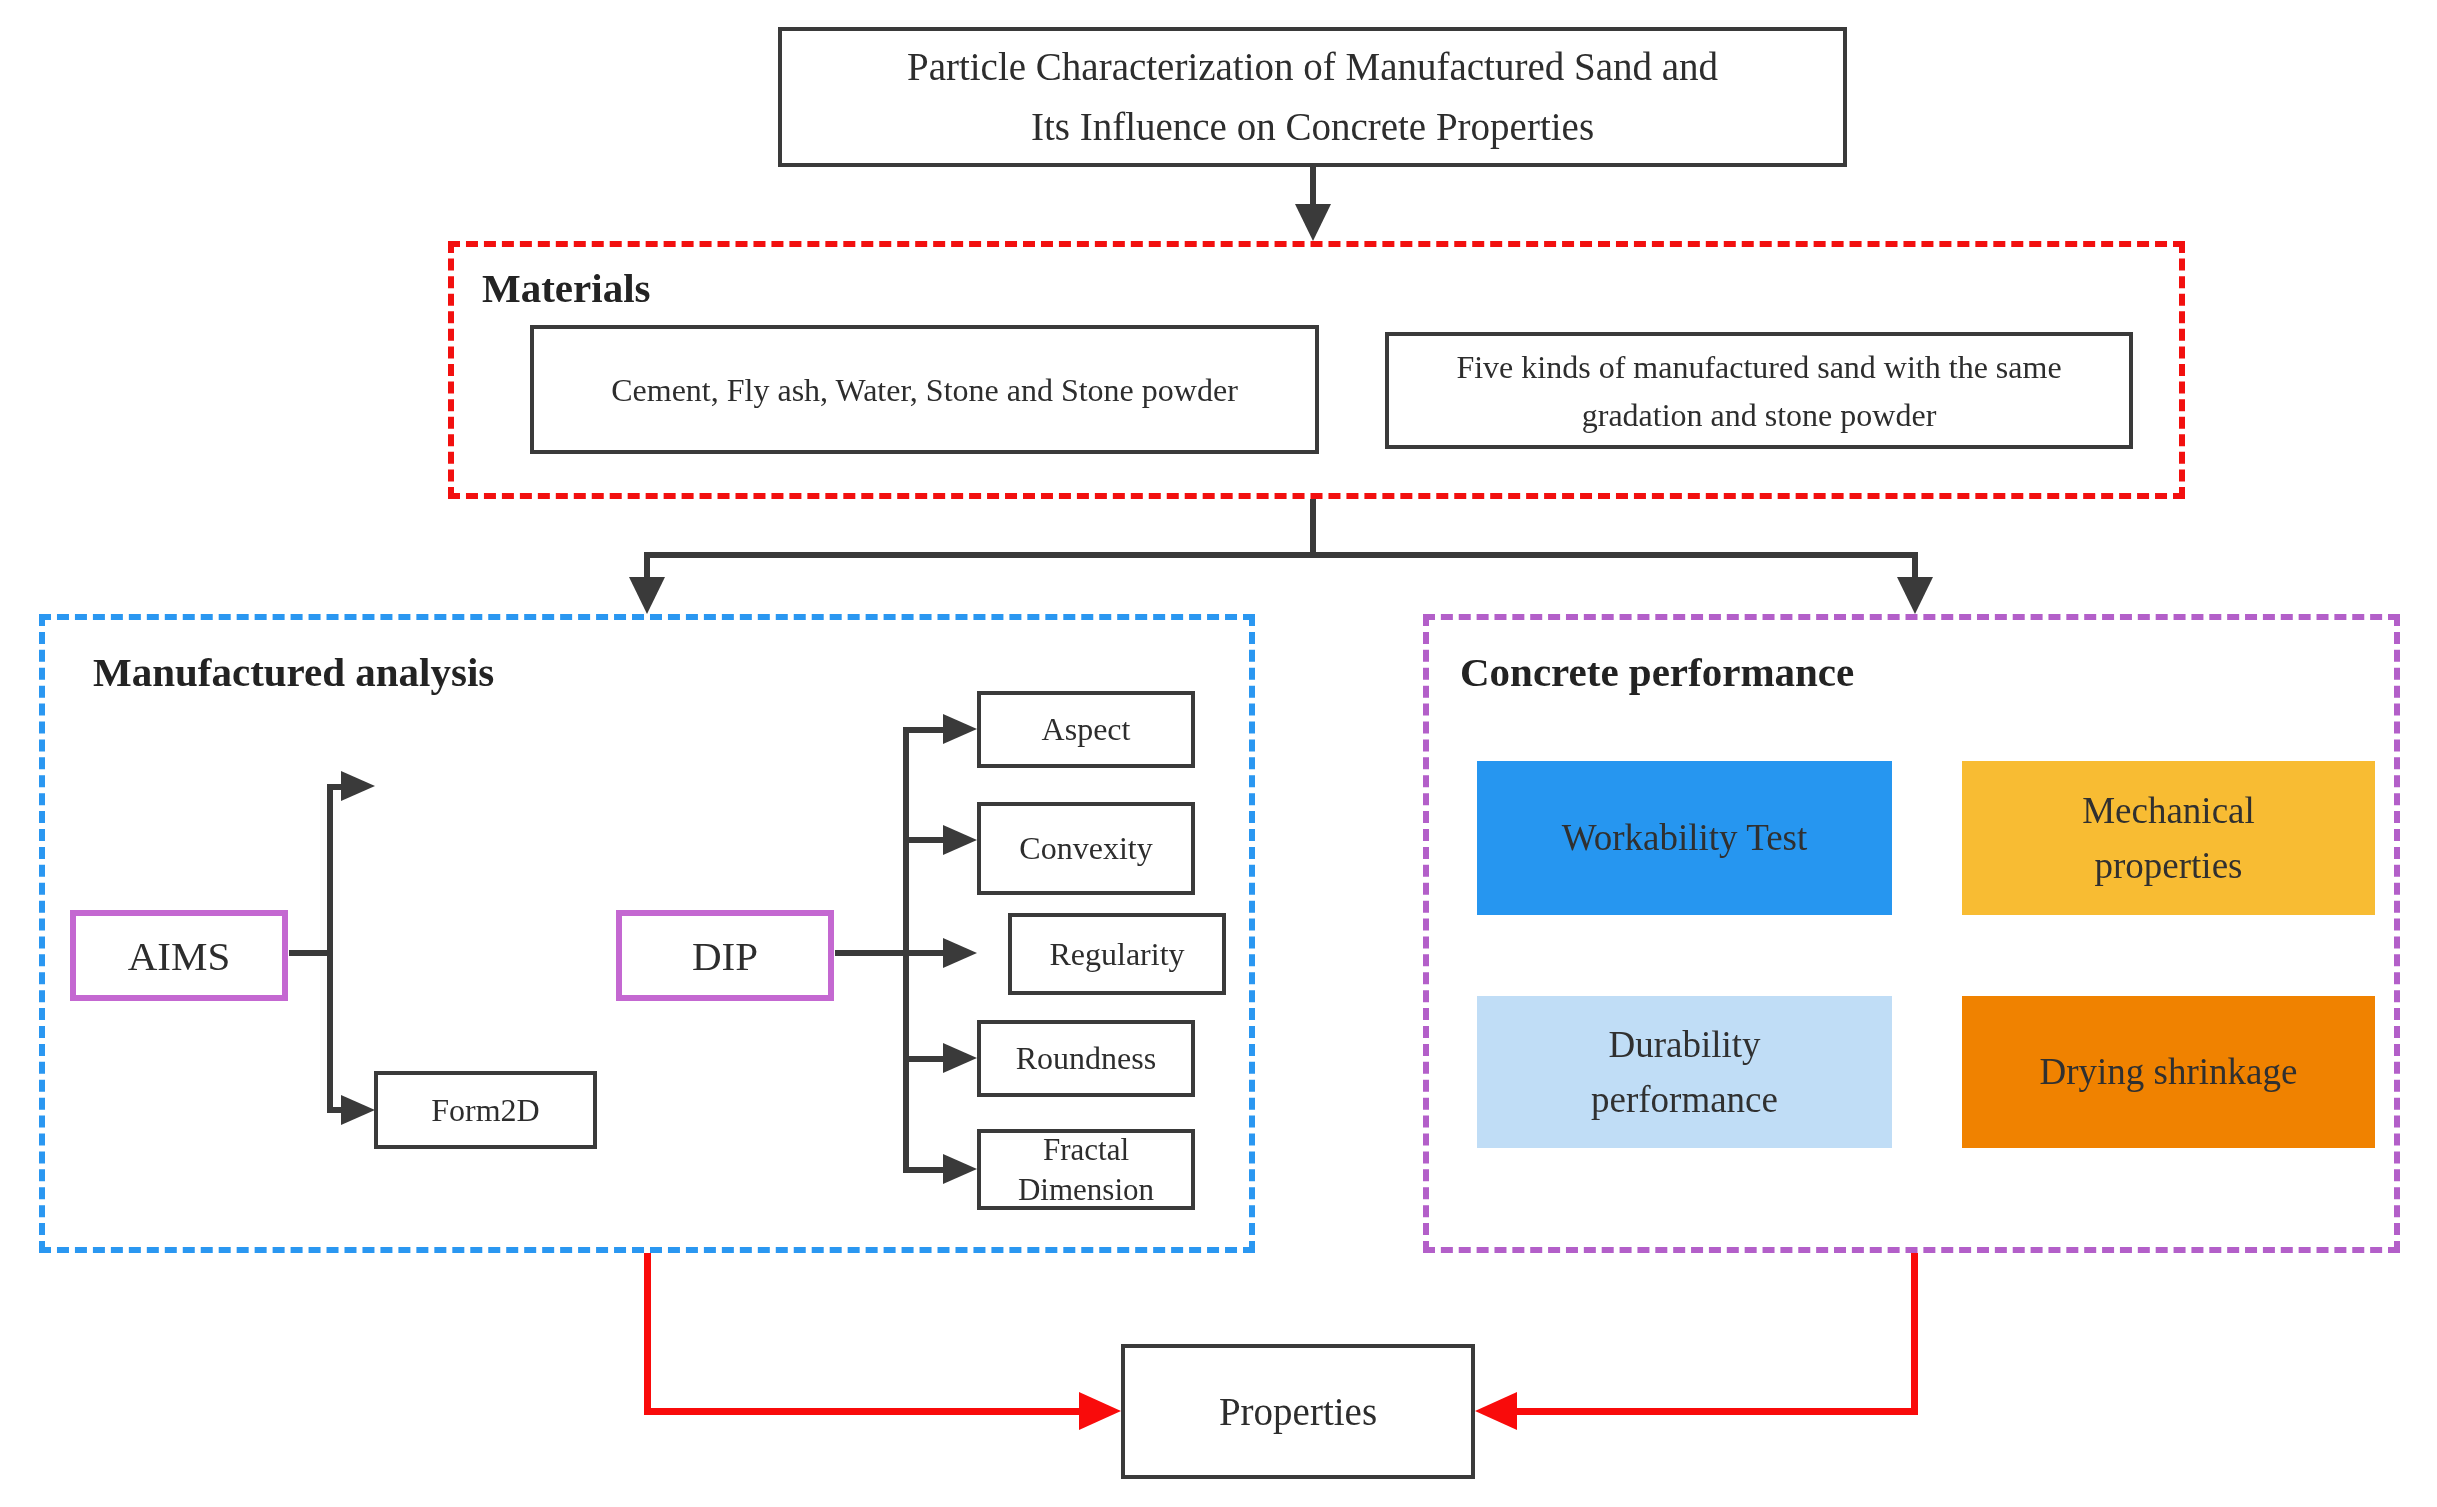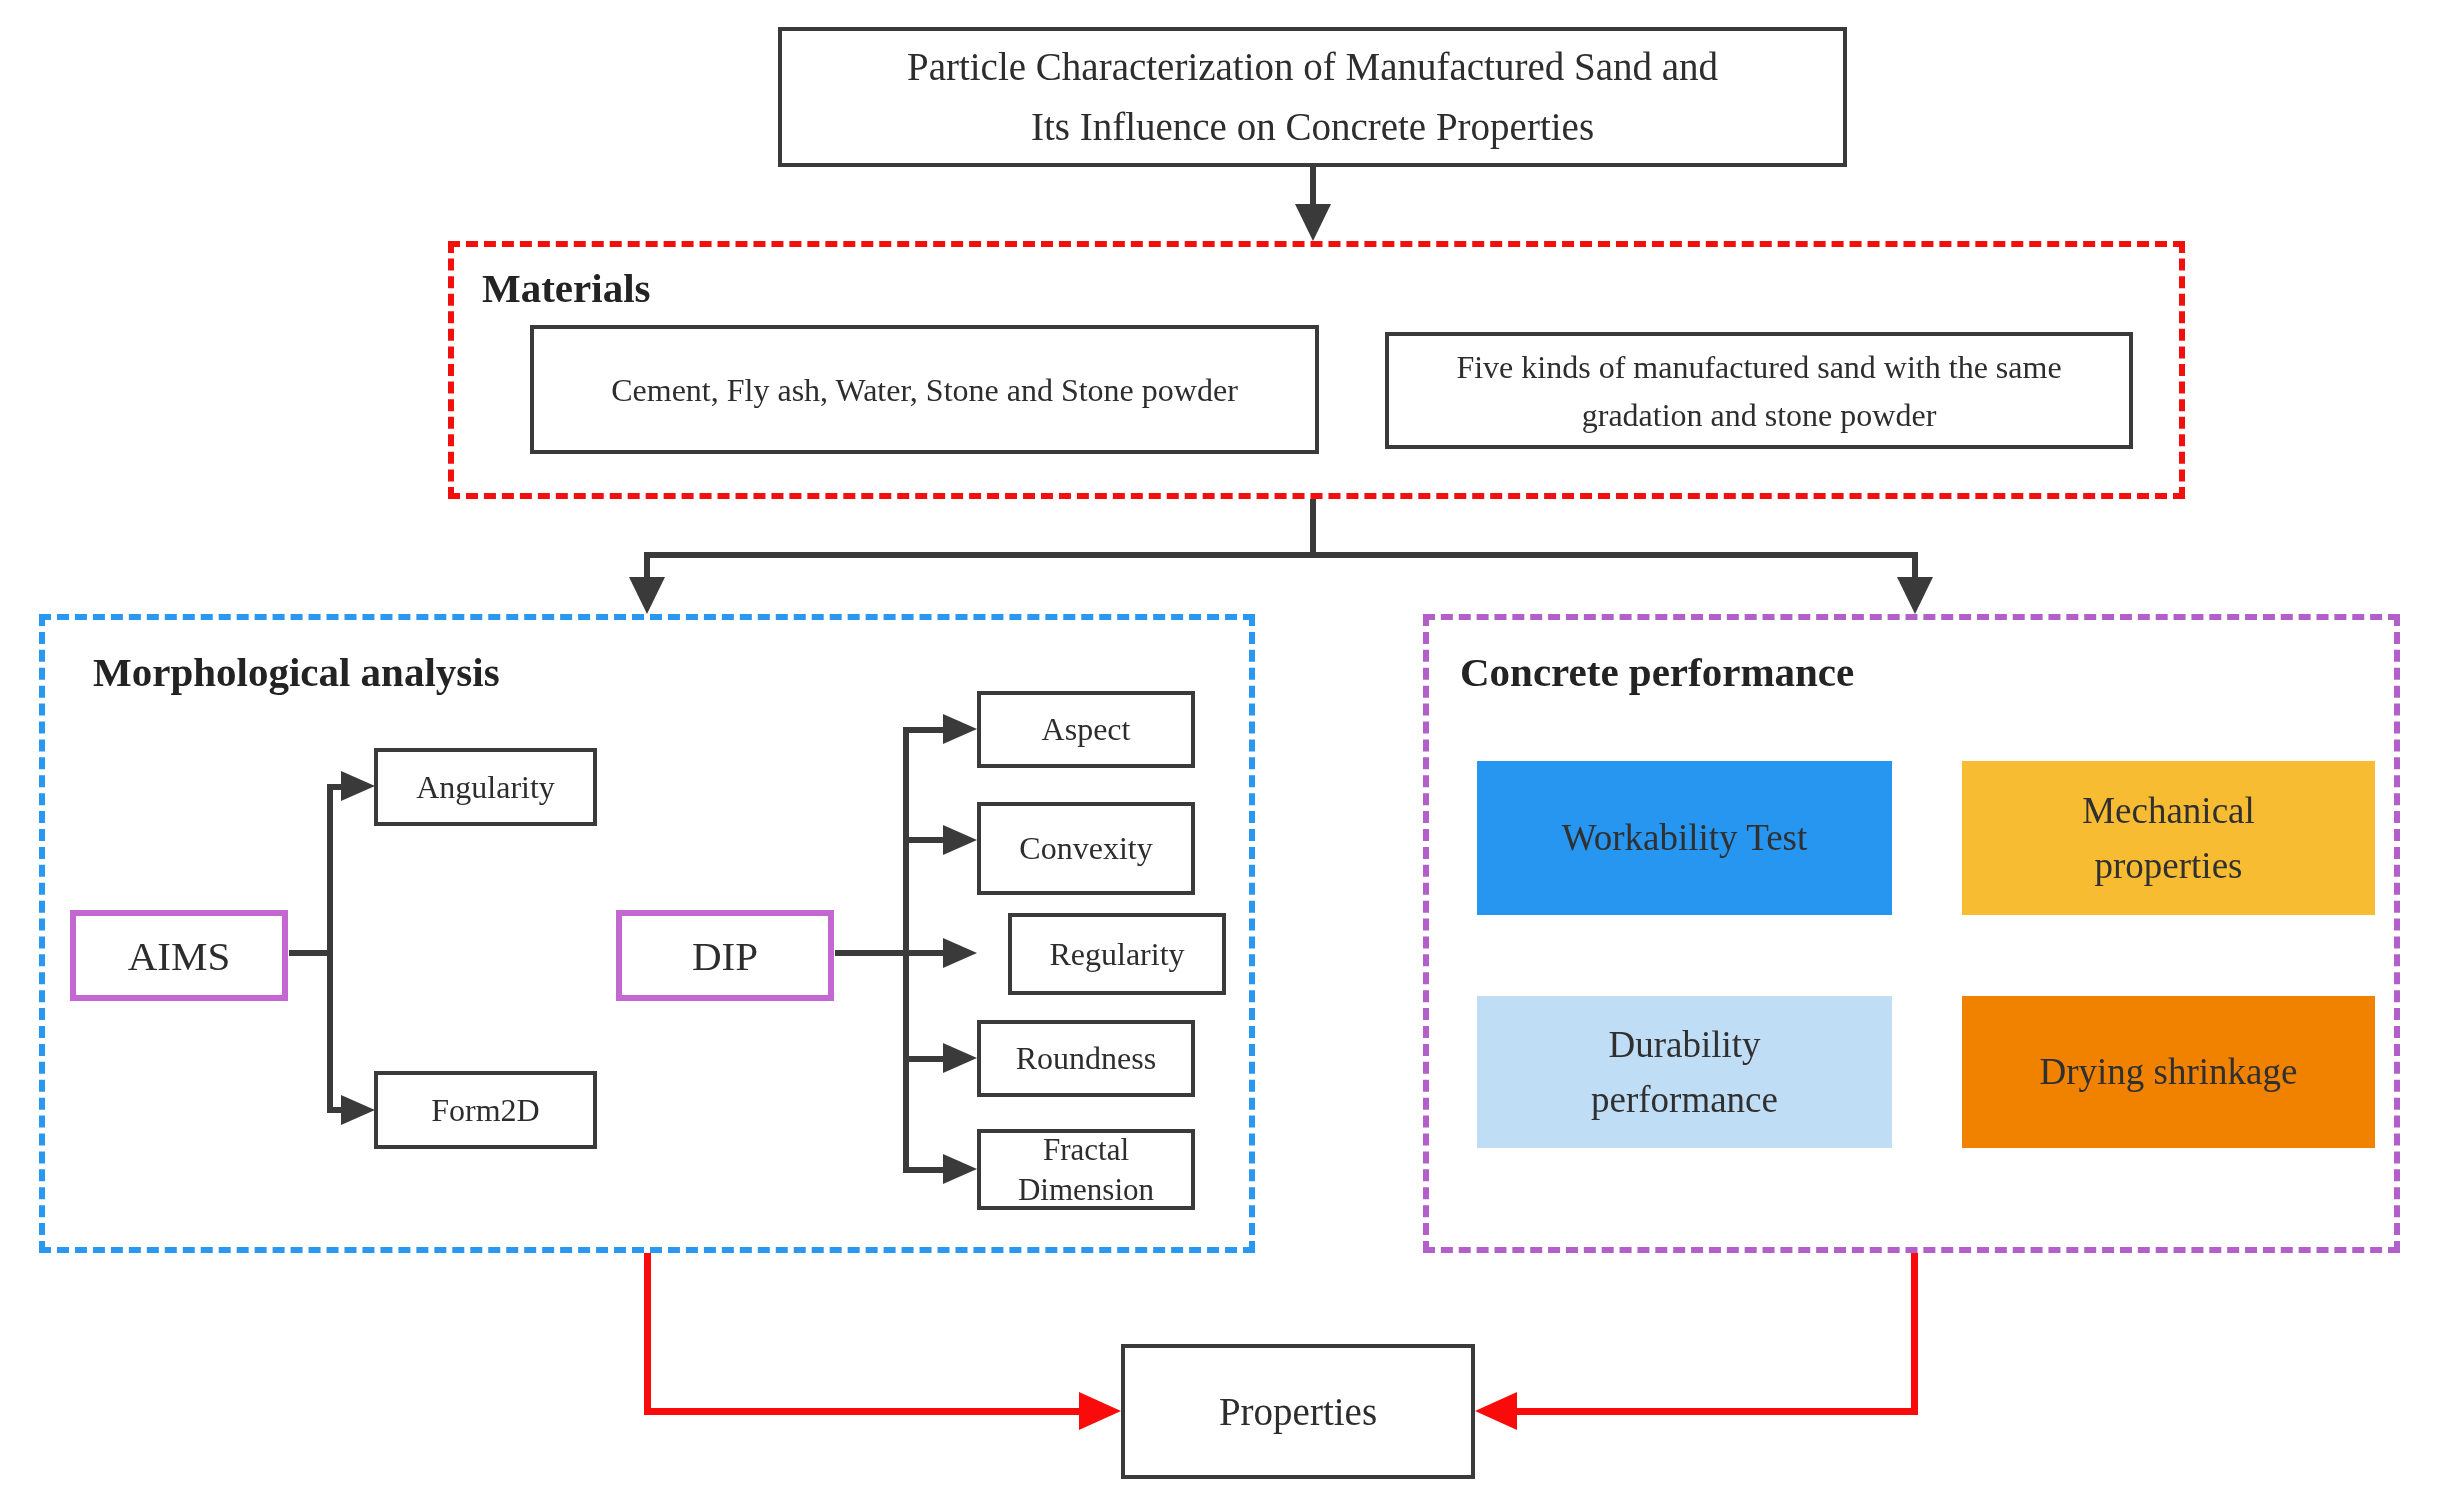--- a/index.html
+++ b/index.html
@@ -59,21 +59,21 @@
 </head>
 <body>
 
 <div class="canvas">
 
   <div class="frame frame-red" style="left:448px;top:241px;width:1737px;height:258px;">
     <div class="frame-label" style="left:28px;top:17px;">Materials</div>
   </div>
 
   <div class="frame frame-blue" style="left:39px;top:614px;width:1216px;height:639px;">
-    <div class="frame-label" style="left:48px;top:28px;">Morphological analysis</div>
+    <div class="frame-label" style="left:48px;top:28px;">Manufactured analysis</div>
   </div>
 
   <div class="frame frame-purple" style="left:1423px;top:614px;width:977px;height:639px;">
     <div class="frame-label" style="left:31px;top:28px;">Concrete performance</div>
   </div>
 
   <div class="vline" style="left:1310px;top:167px;height:41px;"></div>
   <div class="arr-down" style="left:1295px;top:204px;"></div>
 
   <div class="vline" style="left:1310px;top:499px;height:56px;"></div>
@@ -121,23 +121,20 @@
 
   <div class="box mat-box" style="left:1385px;top:332px;width:748px;height:117px;">
     <span>Five kinds of manufactured sand with the same
 gradation and stone powder</span>
   </div>
 
   <div class="box pbox" style="left:70px;top:910px;width:218px;height:91px;">
     <span>AIMS</span>
   </div>
 
-  <div class="box small-box" style="left:374px;top:748px;width:223px;height:78px;">
-    <span>Angularity</span>
-  </div>
 
   <div class="box small-box" style="left:374px;top:1071px;width:223px;height:78px;">
     <span>Form2D</span>
   </div>
 
   <div class="box pbox" style="left:616px;top:910px;width:218px;height:91px;">
     <span>DIP</span>
   </div>
 
   <div class="box small-box" style="left:977px;top:691px;width:218px;height:77px;">

